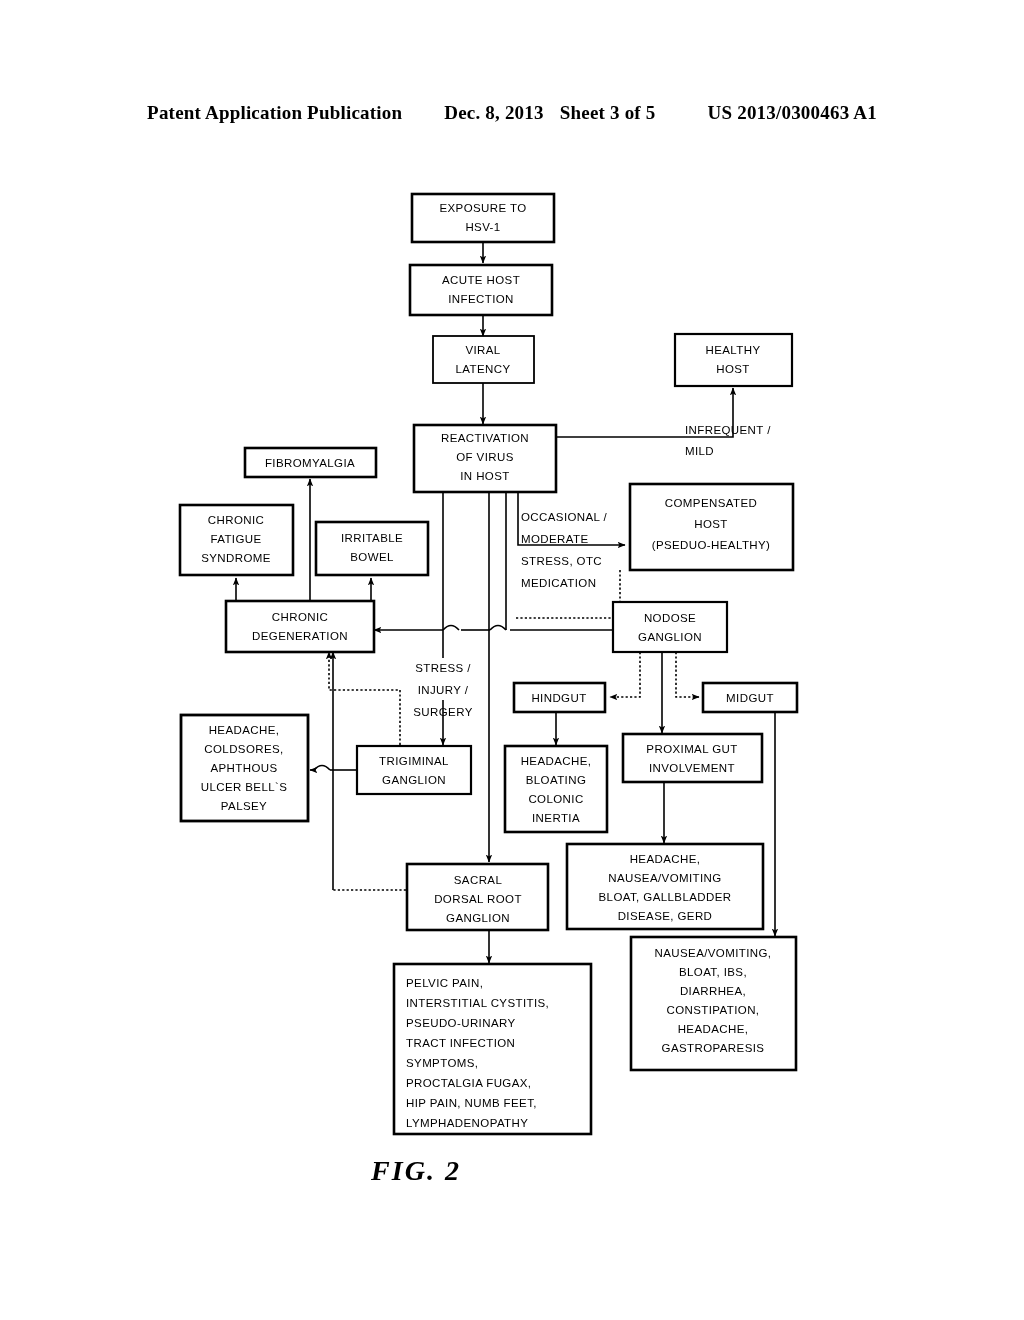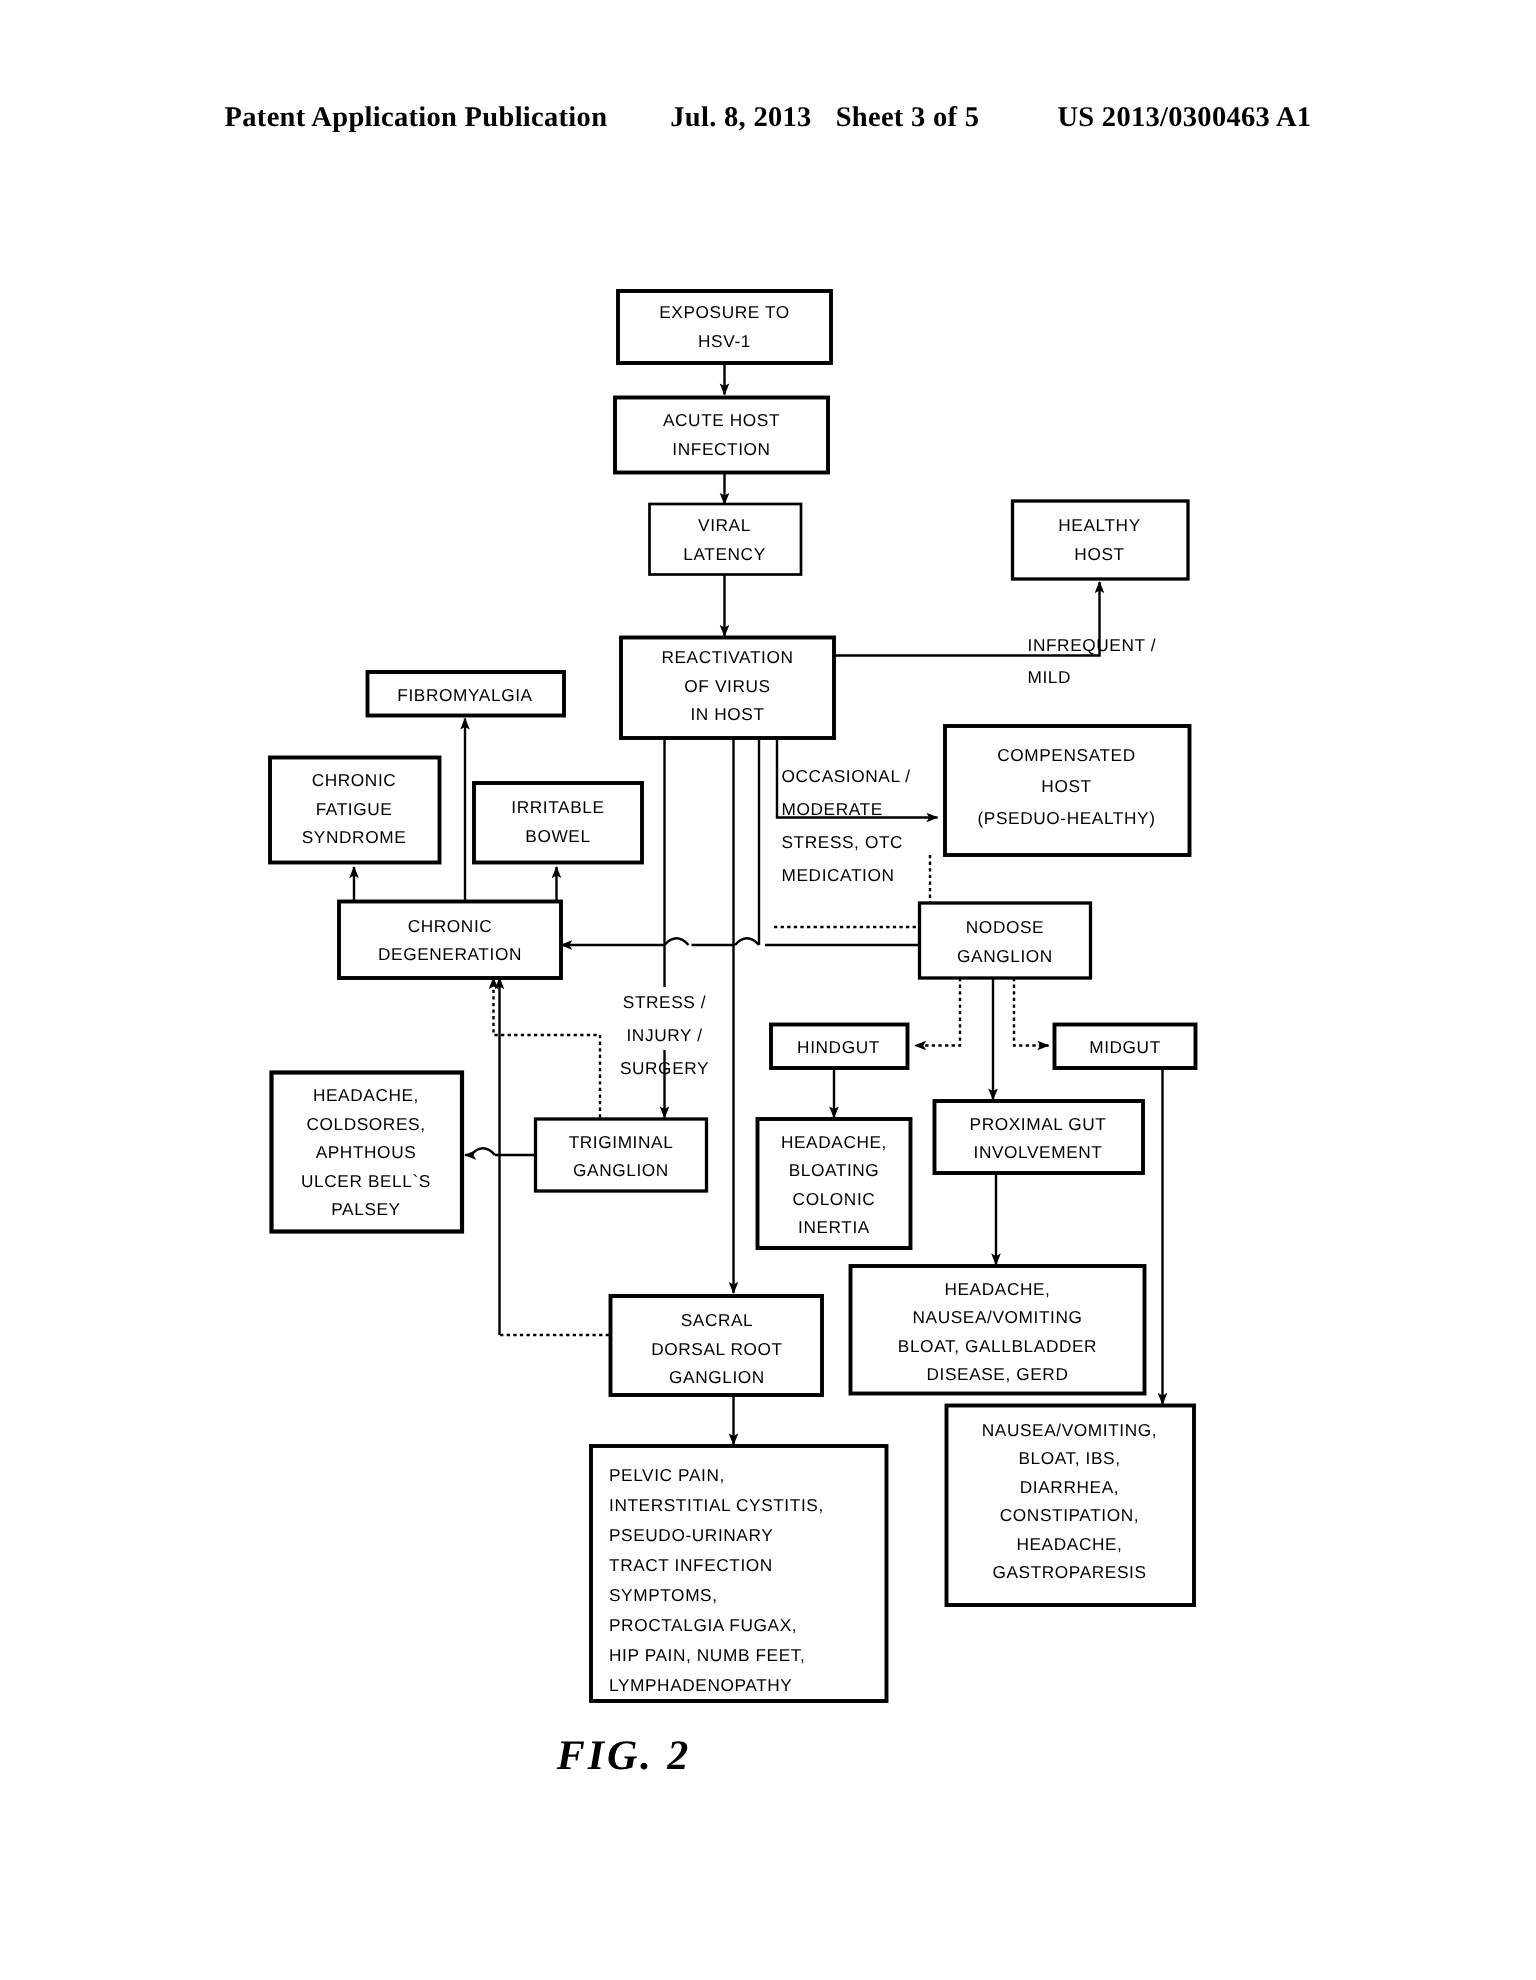--- a/index.html
+++ b/index.html
@@ -1,20 +1,20 @@
 <!DOCTYPE html>
 <html><head>
 <meta charset="utf-8">
 <style>
   html,body{margin:0;padding:0;background:#ffffff;}
   body{width:1024px;height:1320px;position:relative;
        font-family:"Liberation Sans", sans-serif;color:#000;}
   .page{position:relative;width:1024px;height:1320px;overflow:hidden;background:#fff;}
 
-  .pub-header{position:absolute;top:68px;left:0;width:1024px;
+  .pub-header{position:absolute;top:102px;left:0;width:1024px;
       display:flex;justify-content:center;align-items:baseline;
       font-family:"Liberation Serif", serif;font-weight:bold;font-size:19px;
       letter-spacing:0.2px;white-space:nowrap;}
   .pub-header .seg{display:inline-block;}
   .pub-header .gap1{width:42px;}
   .pub-header .gap2{width:16px;}
   .pub-header .gap3{width:52px;}
 
   .figcap{position:absolute;left:0;top:1155px;width:832px;text-align:center;
       font-family:"Liberation Serif", serif;font-style:italic;font-weight:bold;
@@ -27,21 +27,21 @@
   .ln{stroke:#000000;fill:none;}
 </style>
 </head>
 <body>
 
 <div class="page">
 
   <div class="pub-header">
     <span class="seg">Patent Application Publication</span>
     <span class="gap1"></span>
-    <span class="seg">Jul. 8, 2013</span>
+    <span class="seg">Dec. 8, 2013</span>
     <span class="gap2"></span>
     <span class="seg">Sheet 3 of 5</span>
     <span class="gap3"></span>
     <span class="seg">US 2013/0300463 A1</span>
   </div>
 
   <svg class="flow" viewBox="0 0 1024 1320">
     <defs>
       <marker id="ah" markerWidth="9" markerHeight="9" refX="7.4" refY="3.2" orient="auto" markerUnits="userSpaceOnUse">
         <path d="M0,0 L8,3.2 L0,6.4 L1.8,3.2 z" fill="#000"></path>

